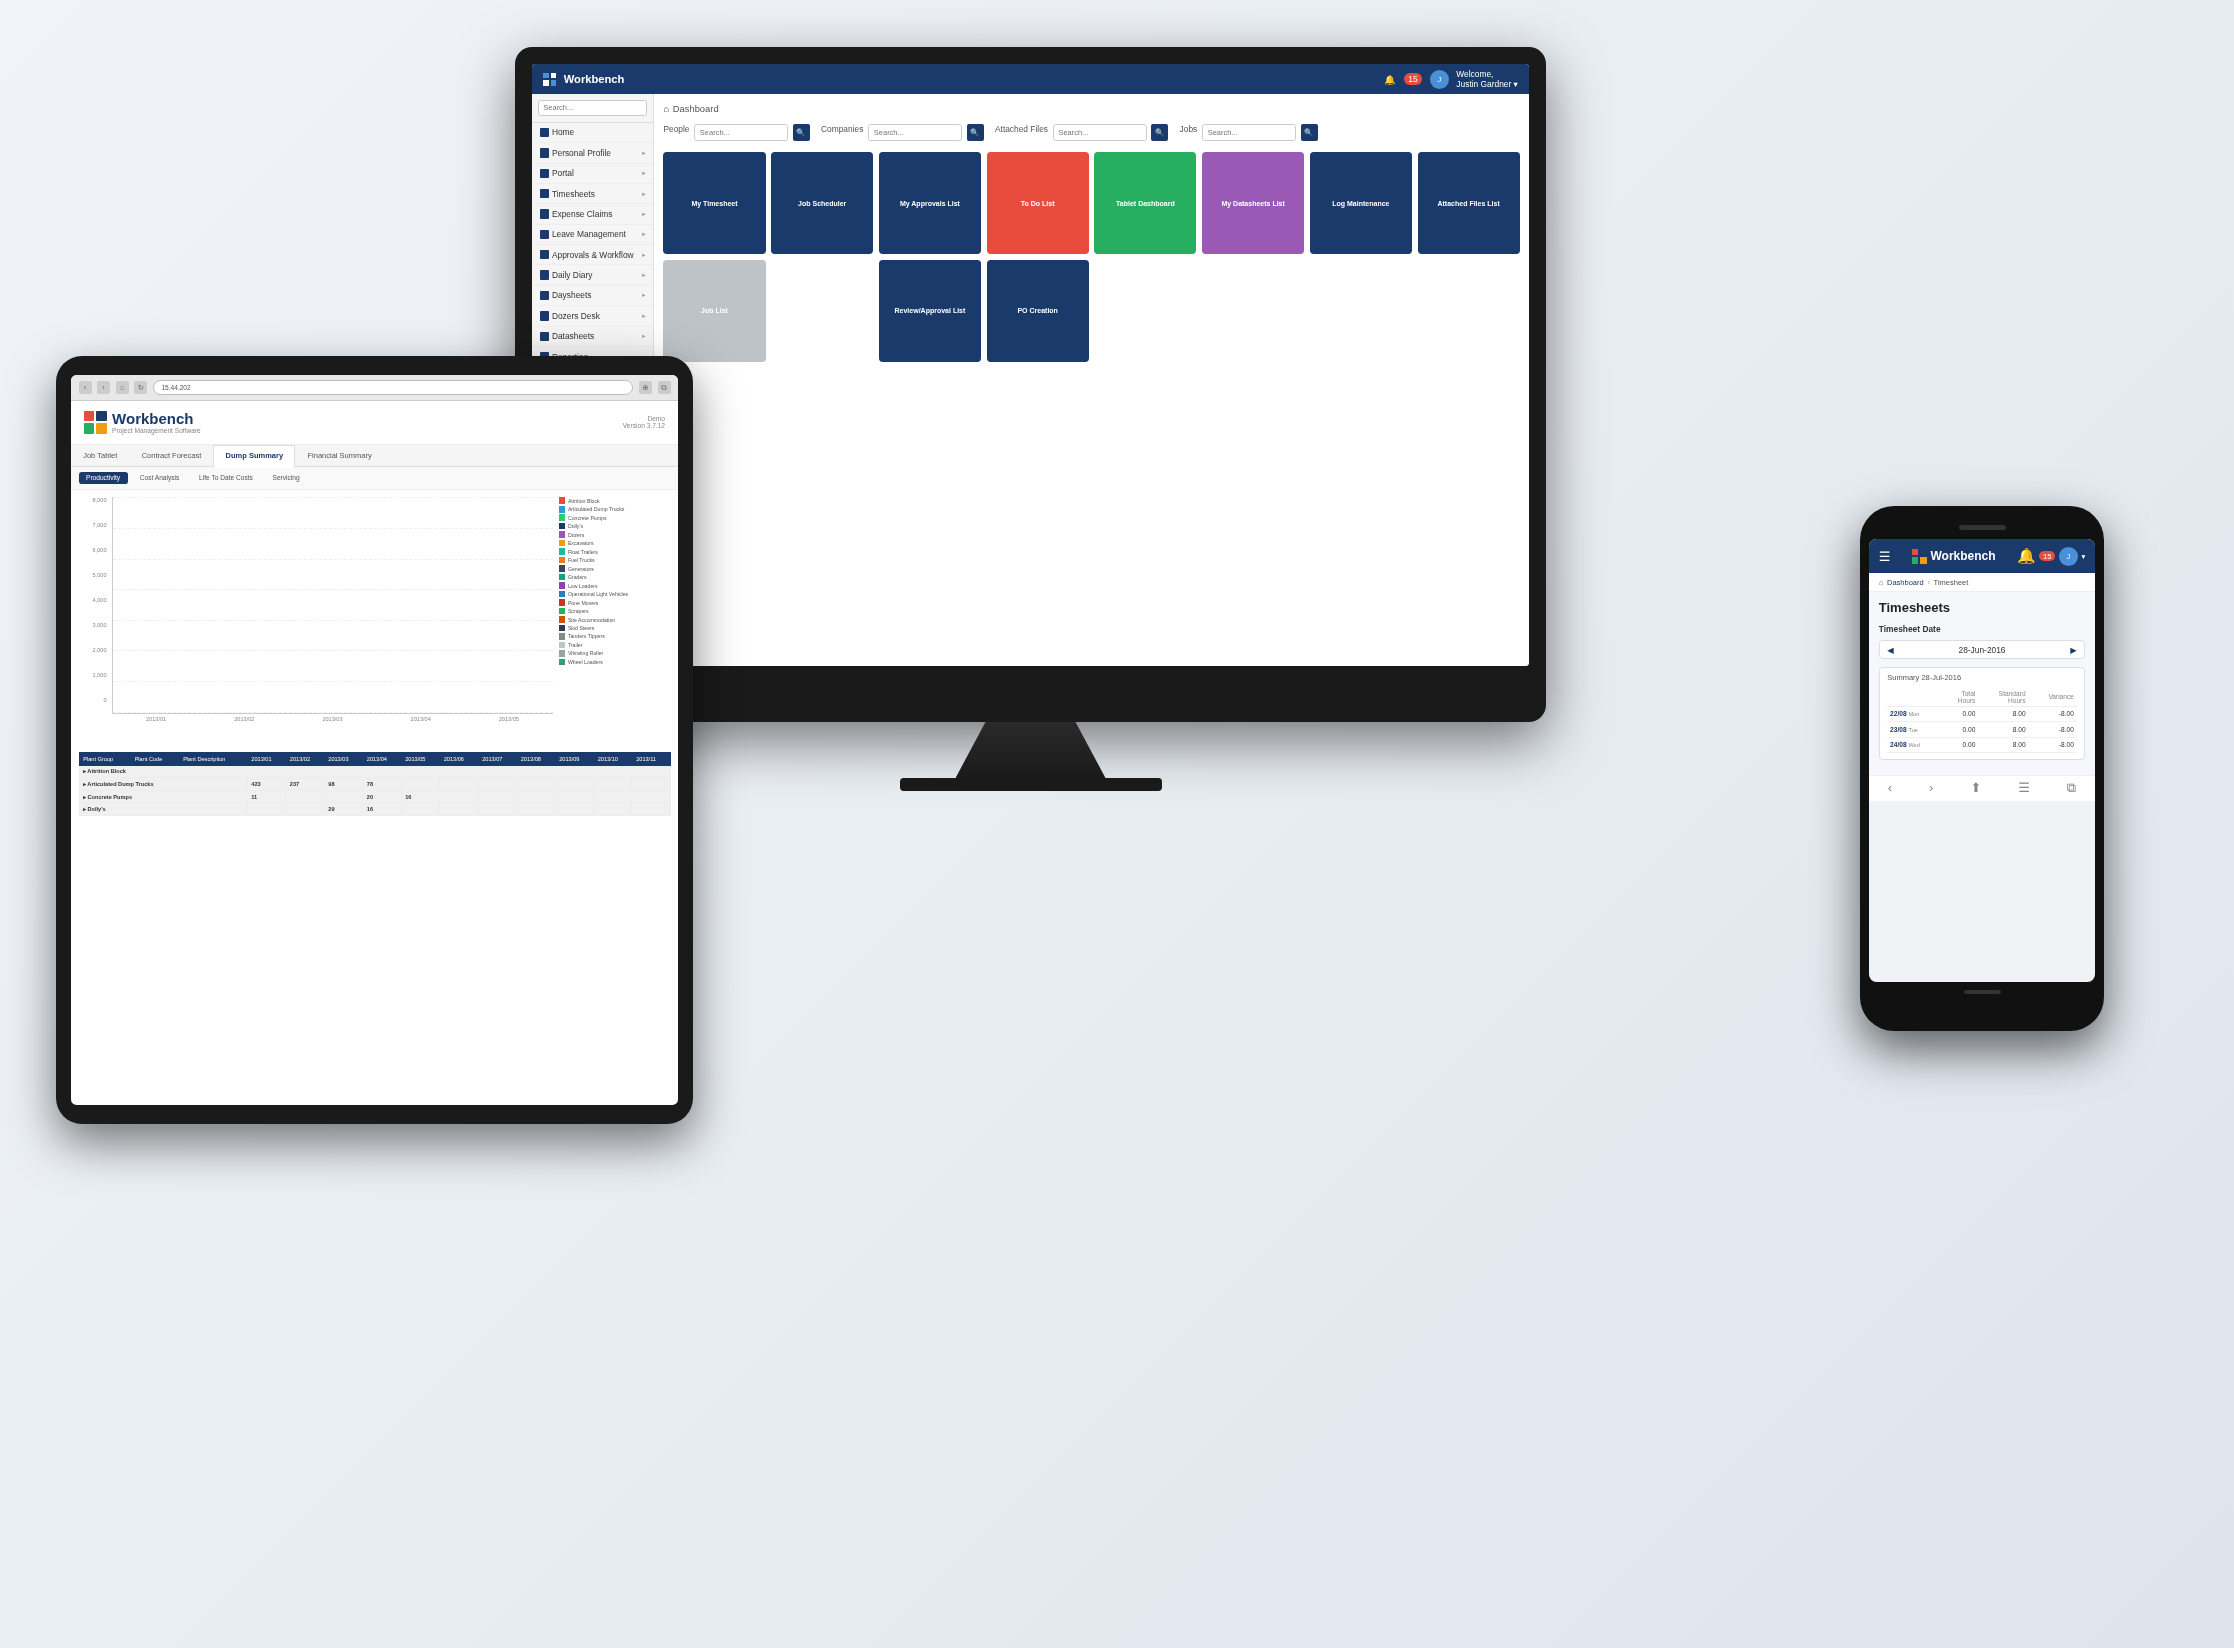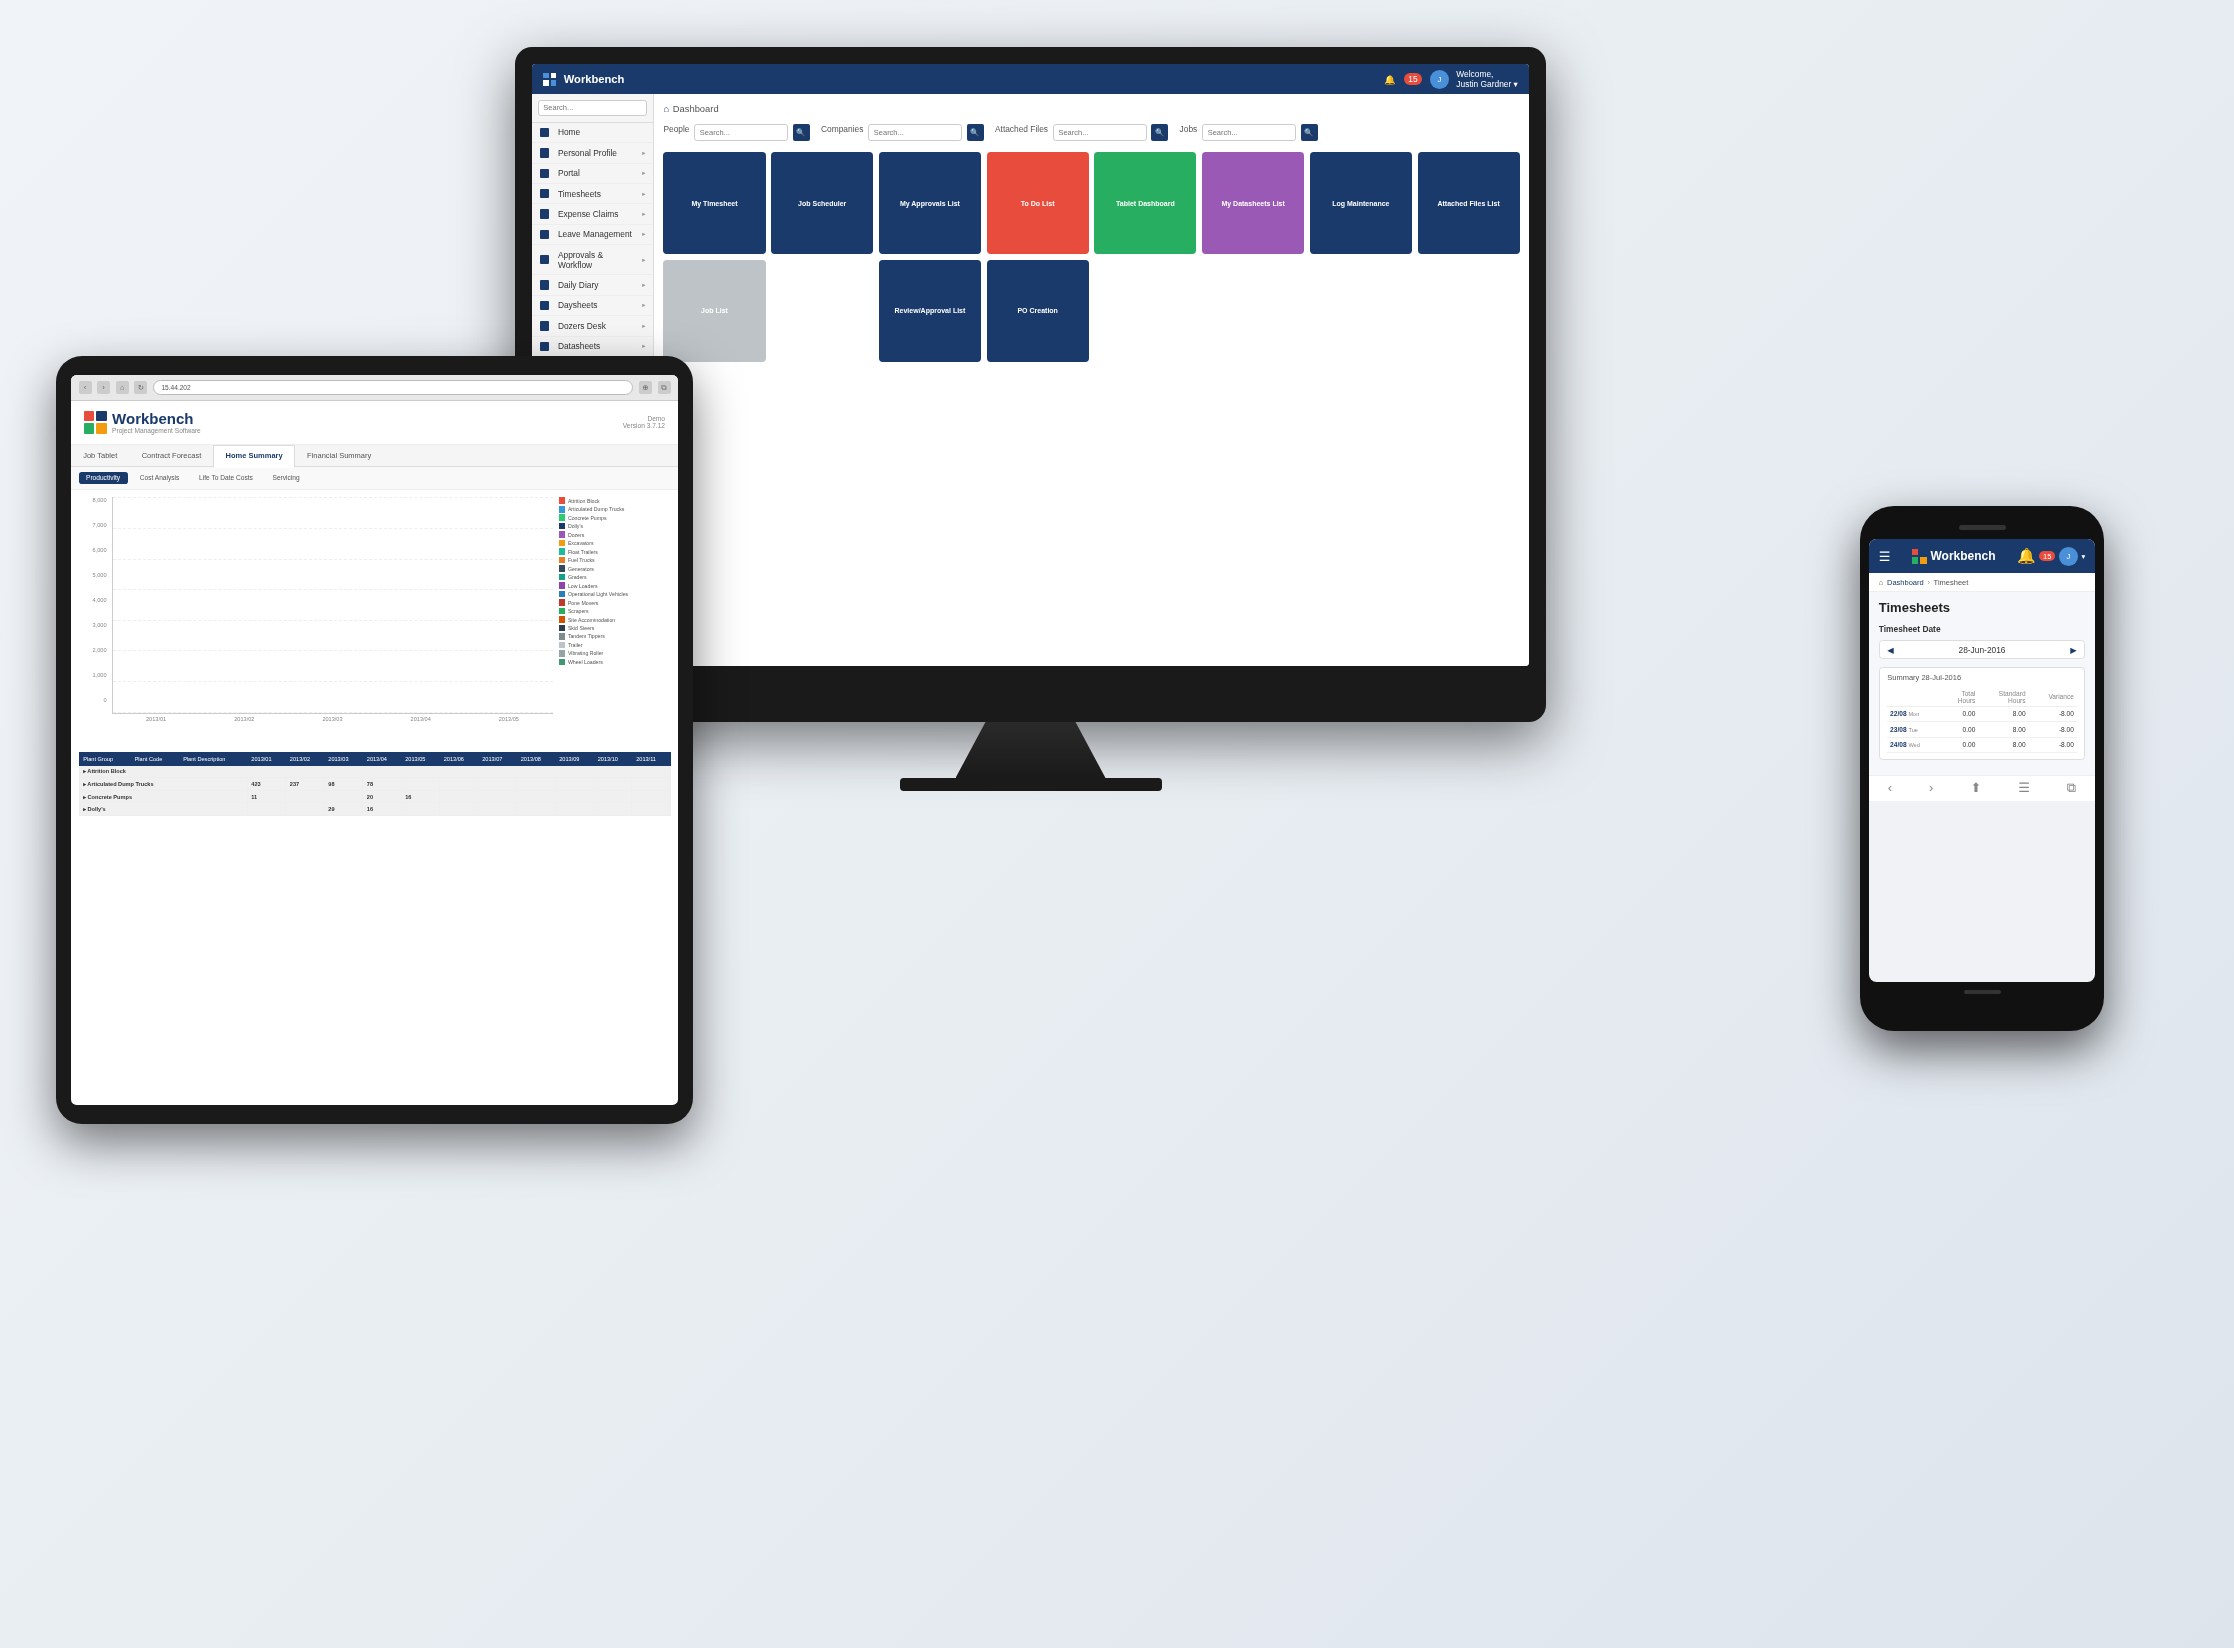--- a/index.html
+++ b/index.html
@@ -130,21 +130,21 @@
       border: 0.9px solid #ccc;
       border-radius: 2.8px;
       font-size: 7.5px;
     }
     .sidebar-item {
       display: flex;
       align-items: center;
       padding: 4.7px 7.5px;
       cursor: pointer;
       border-bottom: 0.9px solid #eee;
-      gap: 9px;
+      gap: 3px;
       color: #333;
     }
     .sidebar-icon {
       width: 9.4px;
       height: 9.4px;
       background: #1a3a6b;
       border-radius: 0.9px;
       flex-shrink: 0;
     }
     .sidebar-arrow {
@@ -868,21 +868,21 @@
           </div>
         </div>
         <div style="font-size:6.6px; color:#888; text-align:right;">
           Demo<br>Version 3.7.12
         </div>
       </div>
 
       <div class="tablet-nav-tabs">
         <div class="tnav-tab">Job Tablet</div>
         <div class="tnav-tab">Contract Forecast</div>
-        <div class="tnav-tab active">Home Summary</div>
+        <div class="tnav-tab active">Dump Summary</div>
         <div class="tnav-tab">Financial Summary</div>
       </div>
 
       <div class="tablet-sub-tabs">
         <div class="sub-tab active">Productivity</div>
         <div class="sub-tab">Cost Analysis</div>
         <div class="sub-tab">Life To Date Costs</div>
         <div class="sub-tab">Servicing</div>
       </div>
 

